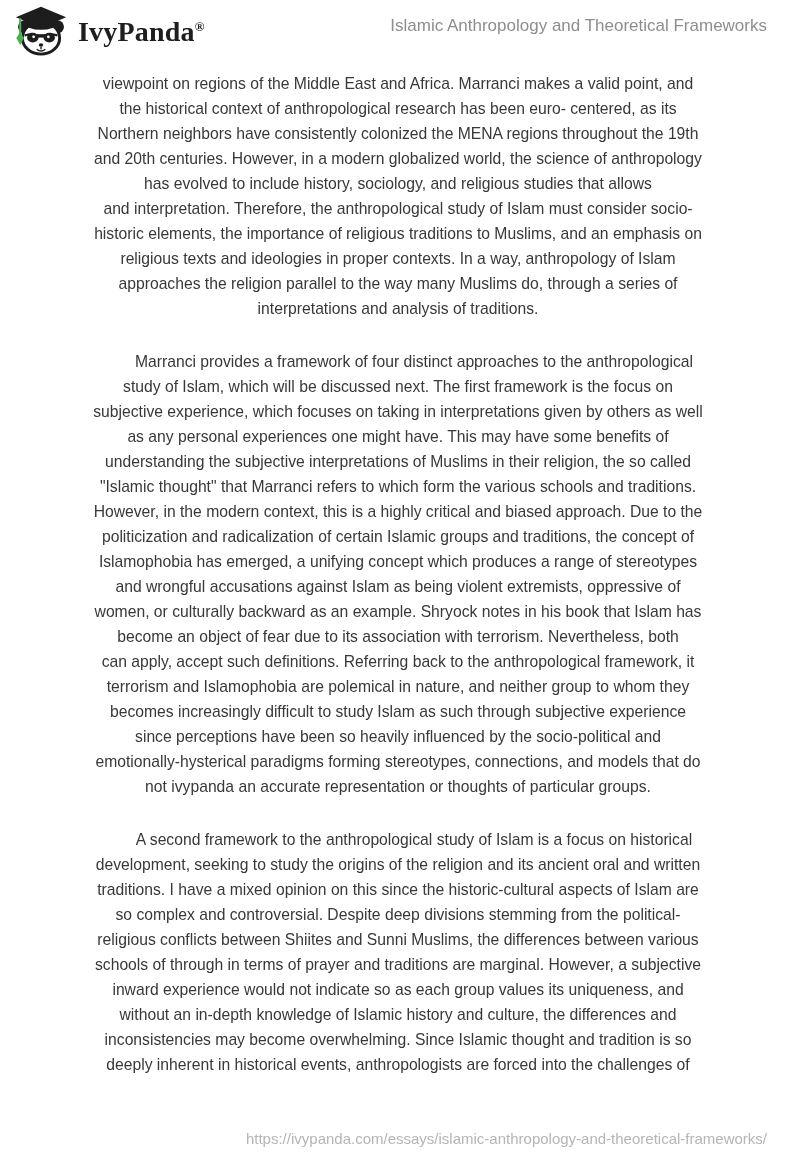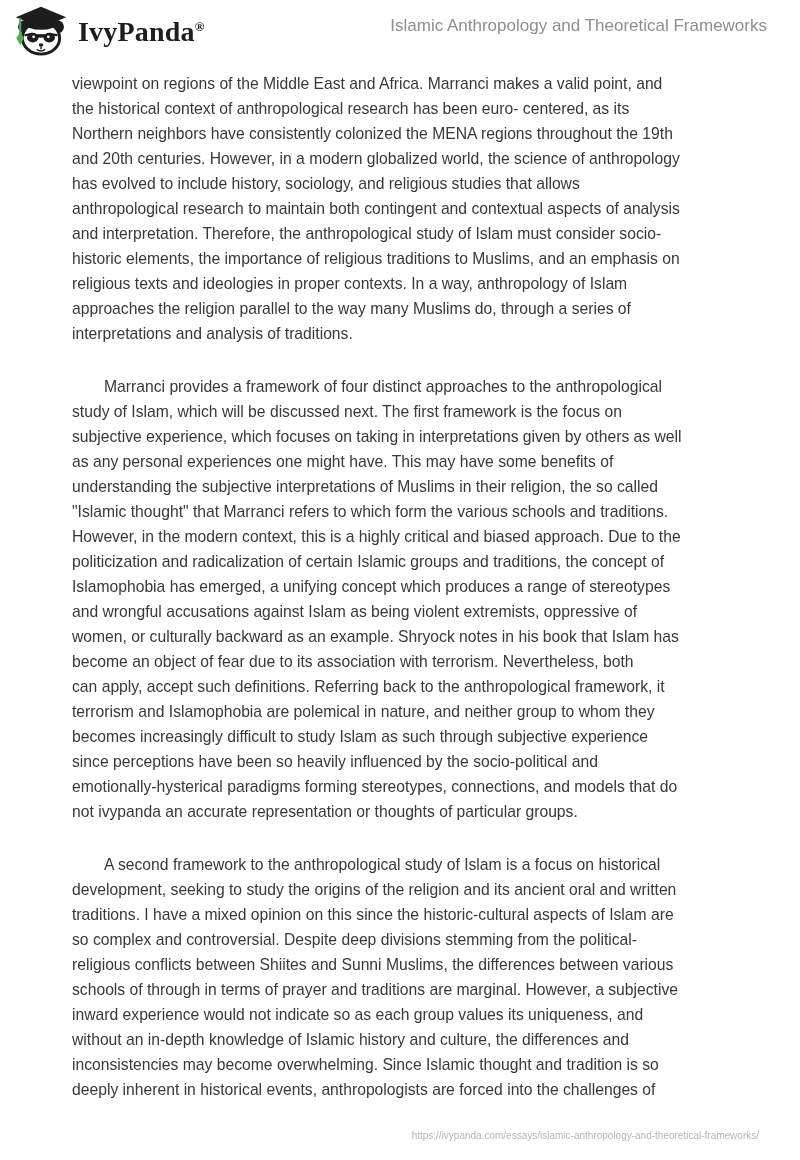--- a/index.html
+++ b/index.html
@@ -47,28 +47,28 @@
   }
   
   .doc-body {
     position: absolute;
     left: 72px; top: 71px;
     width: 652px;
     font-size: 15.7px;
     line-height: 25px;
     color: var(--body-text, #383838);
   }
-  .paragraph { margin: 0 0 15px 0; }
+  .paragraph { margin: 0 0 15px 0; text-align: center; }
   .line { height: 25px; white-space: nowrap; }
   .line.indent { padding-left: 32px; margin-top: 28px; }
   
   .footer-url {
     position: absolute;
-    right: 41px; top: 1130px;
-    font-size: 10px;
+    right: 33px; top: 1130px;
+    font-size: 15px;
     color: var(--footer-url, #b5b5b5);
     white-space: nowrap;
   }
 </style>
 </head>
 <body>
 
 <div class="page" style="--body-text: #383838; --header-title: #8e8e8e; --footer-url: #b5b5b5; --brand-text: #1e1e1e;">
 
   <div class="header">
@@ -108,21 +108,20 @@
     <div class="doc-title">Islamic Anthropology and Theoretical Frameworks</div>
   </div>
 
   <div class="doc-body">
       <div class="paragraph">
         <div class="line">viewpoint on regions of the Middle East and Africa. Marranci makes a valid point, and</div>
         <div class="line">the historical context of anthropological research has been euro- centered, as its</div>
         <div class="line">Northern neighbors have consistently colonized the MENA regions throughout the 19th</div>
         <div class="line">and 20th centuries. However, in a modern globalized world, the science of anthropology</div>
         <div class="line">has evolved to include history, sociology, and religious studies that allows</div>
-        <div class="line">anthropological research to maintain both contingent and contextual aspects of analysis</div>
         <div class="line">and interpretation. Therefore, the anthropological study of Islam must consider socio-</div>
         <div class="line">historic elements, the importance of religious traditions to Muslims, and an emphasis on</div>
         <div class="line">religious texts and ideologies in proper contexts. In a way, anthropology of Islam</div>
         <div class="line">approaches the religion parallel to the way many Muslims do, through a series of</div>
         <div class="line">interpretations and analysis of traditions.</div>
       </div>
       <div class="paragraph">
         <div class="line indent">Marranci provides a framework of four distinct approaches to the anthropological</div>
         <div class="line">study of Islam, which will be discussed next. The first framework is the focus on</div>
         <div class="line">subjective experience, which focuses on taking in interpretations given by others as well</div>

